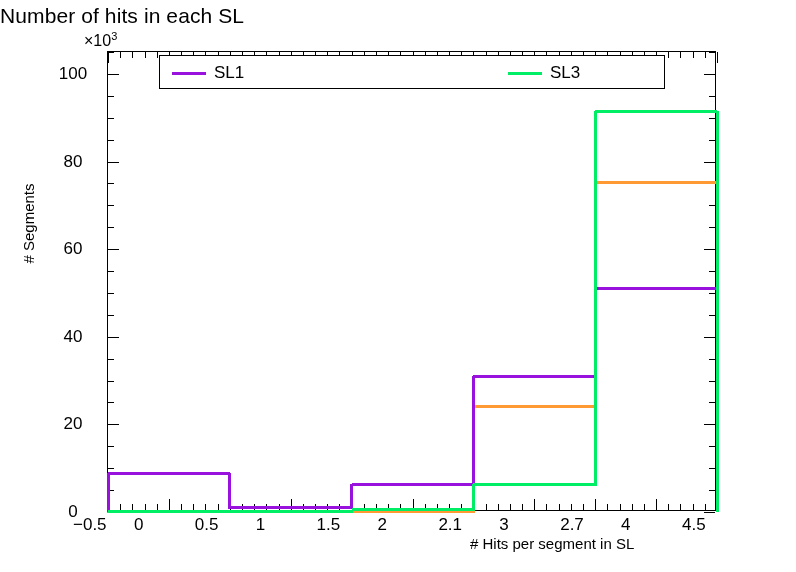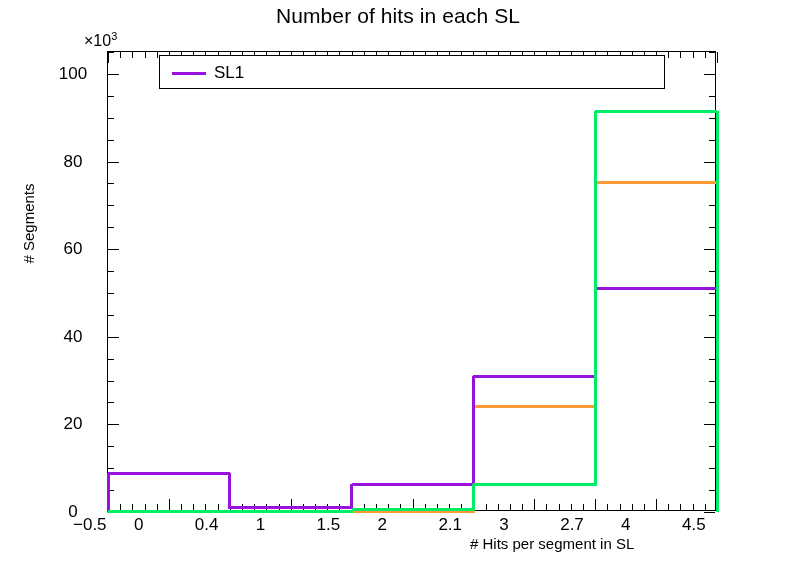--- a/index.html
+++ b/index.html
@@ -2,21 +2,21 @@
 <html><head>
 <meta charset="utf-8">
 <style>
   html,body{margin:0;padding:0;background:#ffffff;}
   body{width:796px;height:572px;overflow:hidden;
        font-family:"Liberation Sans",sans-serif;color:#000;}
   #root{position:relative;width:796px;height:572px;}
 
   .plot-title{
     position:absolute;left:0;top:4px;width:796px;
-    text-align:center;font-size:21px;letter-spacing:0.1px;
+    text-align:left;font-size:21px;letter-spacing:0.1px;
   }
   .run-label{
     position:absolute;right:14px;top:28px;font-size:23px;
   }
   .exp-label{
     position:absolute;left:84px;top:30px;font-size:16px;
   }
   .exp-label sup{font-size:11px;vertical-align:super;}
 
   .yaxis-title{
@@ -237,21 +237,21 @@
         <div class="ylabel" style="top: 451px;">0</div>
         <div class="ylabel" style="top: 363.381px;">20</div>
         <div class="ylabel" style="top: 275.762px;">40</div>
         <div class="ylabel" style="top: 188.143px;">60</div>
         <div class="ylabel" style="top: 100.524px;">80</div>
         <div class="ylabel" style="top: 12.9048px;">100</div>
       </div>
     <div id="labels-x">
         <div class="xlabel" style="left: -35px;">−0.5</div>
         <div class="xlabel" style="left: 25.9px;">0</div>
-        <div class="xlabel" style="left: 86.8px;">0.4</div>
+        <div class="xlabel" style="left: 86.8px;">0.5</div>
         <div class="xlabel" style="left: 147.7px;">1</div>
         <div class="xlabel" style="left: 208.6px;">1.5</div>
         <div class="xlabel" style="left: 269.5px;">2</div>
         <div class="xlabel" style="left: 330.4px;">2.1</div>
         <div class="xlabel" style="left: 391.3px;">3</div>
         <div class="xlabel" style="left: 452.2px;">2.7</div>
         <div class="xlabel" style="left: 513.1px;">4</div>
         <div class="xlabel" style="left: 574px;">4.5</div>
       </div>
     <div id="series-layer">
@@ -294,15 +294,19 @@
           <div class="vseg" style="left: 485.7px; top: 59.1429px; height: 374.757px; background: rgb(0, 238, 102);"></div>
           <div class="vseg" style="left: 607.5px; top: 59.1429px; height: 400.857px; background: rgb(0, 238, 102);"></div>
         </div>
       </div>
 
     <div id="legend">
         <div class="leg-entry" style="left: 0px;">
           <div class="leg-line" style="background: rgb(153, 17, 221);"></div>
           <span class="leg-text">SL1</span>
         </div>
+        <div class="leg-entry" style="left: 336px;">
+          <div class="leg-line" style="background: rgb(0, 238, 102);"></div>
+          <span class="leg-text">SL3</span>
+        </div>
       </div>
   </div>
 </div>
 
 </body></html>

